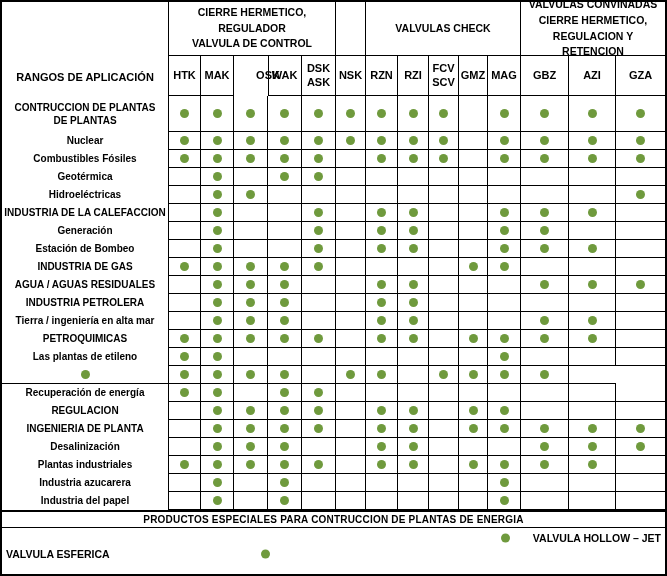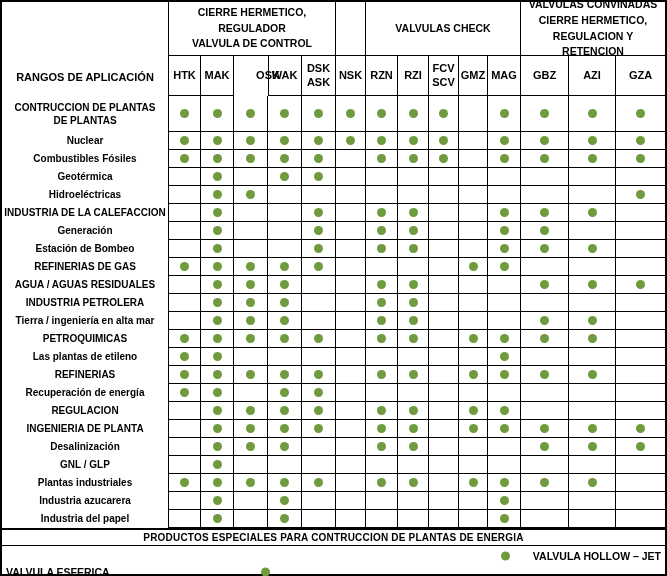--- a/index.html
+++ b/index.html
@@ -399,21 +399,21 @@
         <div class="cell">
           <span class="dot" style="background: rgb(111, 154, 61);"></span>
         </div>
         <div class="cell">
           <span class="dot" style="background: rgb(111, 154, 61);"></span>
         </div>
         <div class="cell no-r"></div>
       </div>
       <div class="row">
         <div class="r-label">
-          <div>REFINERIAS DE GAS</div>
+          <div>INDUSTRIA DE GAS</div>
         </div>
         <div class="cell">
           <span class="dot" style="background: rgb(111, 154, 61);"></span>
         </div>
         <div class="cell">
           <span class="dot" style="background: rgb(111, 154, 61);"></span>
         </div>
         <div class="cell">
           <span class="dot" style="background: rgb(111, 154, 61);"></span>
         </div>
@@ -594,23 +594,20 @@
         <div class="cell"></div>
         <div class="cell"></div>
         <div class="cell">
           <span class="dot" style="background: rgb(111, 154, 61);"></span>
         </div>
         <div class="cell"></div>
         <div class="cell"></div>
         <div class="cell no-r"></div>
       </div>
       <div class="row">
-        <div class="r-label">
-          <div>REFINERIAS</div>
-        </div>
         <div class="cell">
           <span class="dot" style="background: rgb(111, 154, 61);"></span>
         </div>
         <div class="cell">
           <span class="dot" style="background: rgb(111, 154, 61);"></span>
         </div>
         <div class="cell">
           <span class="dot" style="background: rgb(111, 154, 61);"></span>
         </div>
         <div class="cell">
@@ -771,41 +768,20 @@
         <div class="cell"></div>
         <div class="cell">
           <span class="dot" style="background: rgb(111, 154, 61);"></span>
         </div>
         <div class="cell">
           <span class="dot" style="background: rgb(111, 154, 61);"></span>
         </div>
         <div class="cell no-r">
           <span class="dot" style="background: rgb(111, 154, 61);"></span>
         </div>
-      </div>
-      <div class="row">
-        <div class="r-label">
-          <div>GNL / GLP</div>
-        </div>
-        <div class="cell"></div>
-        <div class="cell">
-          <span class="dot" style="background: rgb(111, 154, 61);"></span>
-        </div>
-        <div class="cell"></div>
-        <div class="cell"></div>
-        <div class="cell"></div>
-        <div class="cell"></div>
-        <div class="cell"></div>
-        <div class="cell"></div>
-        <div class="cell"></div>
-        <div class="cell"></div>
-        <div class="cell"></div>
-        <div class="cell"></div>
-        <div class="cell"></div>
-        <div class="cell no-r"></div>
       </div>
       <div class="row">
         <div class="r-label">
           <div>Plantas industriales</div>
         </div>
         <div class="cell">
           <span class="dot" style="background: rgb(111, 154, 61);"></span>
         </div>
         <div class="cell">
           <span class="dot" style="background: rgb(111, 154, 61);"></span>

